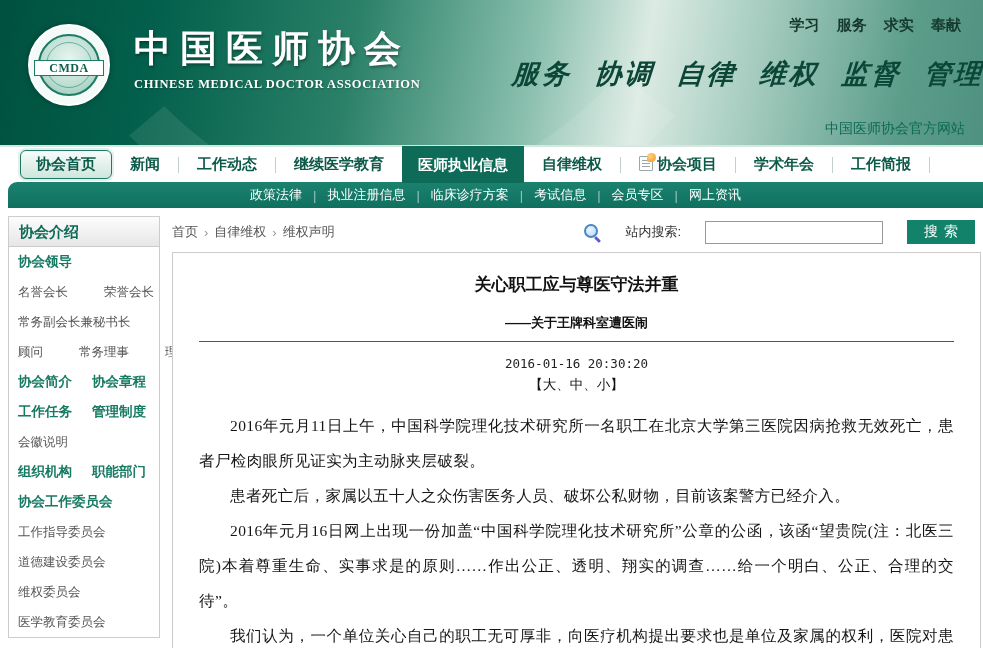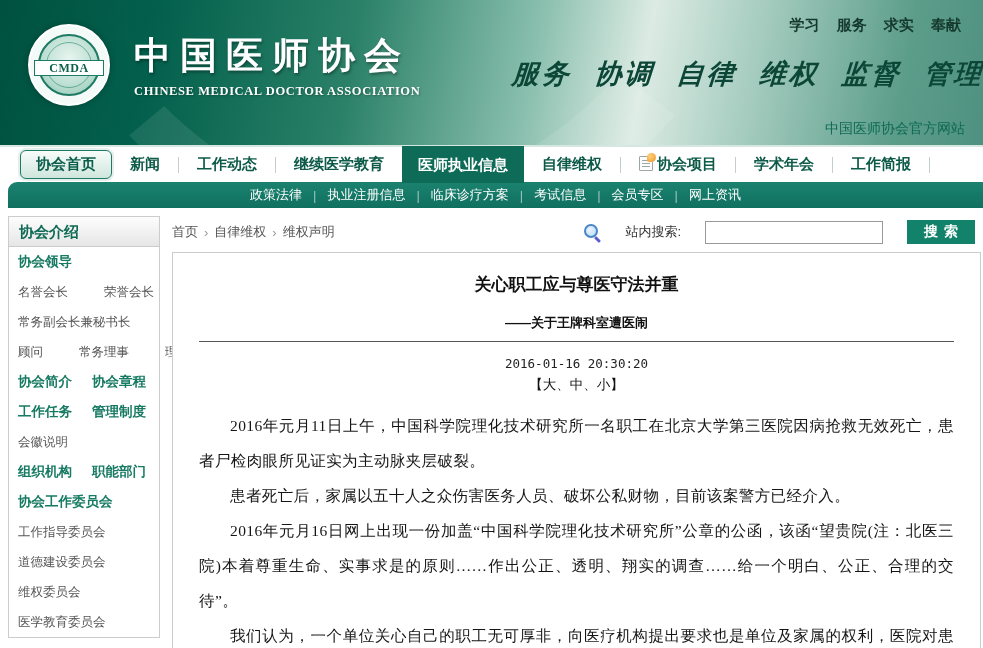--- a/index.html
+++ b/index.html
@@ -7,21 +7,21 @@
     font-family:"Liberation Sans","DejaVu Sans",sans-serif; }
 
   
   .banner { position:relative; height:145px; overflow:hidden;
     background:linear-gradient(100deg,#00513f 0%,#03604c 16%,#2b8168 36%,#8abfae 54%,#dcebe4 65%,#a5ccbf 76%,#5c9d8a 91%,#4f9180 100%); }
   .swoosh { position:absolute; border:solid transparent; border-radius:50%; pointer-events:none; }
   .sw1 { width:920px; height:720px; left:-160px; top:-430px; border-width:70px;
     border-bottom-color:rgba(255,255,255,.10); transform:rotate(-9deg); }
   .sw2 { width:820px; height:660px; left:40px; top:-390px; border-width:46px;
     border-bottom-color:rgba(255,255,255,.09); transform:rotate(5deg); }
-  .logo-wrap { position:absolute; left:28px; top:24px; display:flex; align-items:center; }
+  .logo-wrap { position:absolute; left:28px; top:24px; display:flex; align-items:flex-start; }
   .logo-badge { width:82px; height:82px; border-radius:50%; background:#f4faf7;
     border:2px solid #fff; position:relative; display:flex; align-items:center; justify-content:center;
     box-shadow:0 0 6px rgba(0,0,0,.25); }
   .logo-inner { width:62px; height:62px; border-radius:50%; border:2px solid #1d7a63;
     background:radial-gradient(circle at 50% 40%, #e9f5f0 0%, #bfe0d4 55%, #8fc4b2 100%); position:relative; }
   .logo-inner::before { content:""; position:absolute; inset:6px; border-radius:50%;
     border:1px solid #2a8a70; opacity:.6; }
   .logo-band { position:absolute; left:-6px; right:-6px; top:24px; height:16px; background:#fff;
     border:1px solid #1d7a63; display:flex; align-items:center; justify-content:center;
     font-family:"Liberation Serif",serif; font-weight:bold; font-size:12px; color:#0c5f4a; letter-spacing:.5px; }
@@ -81,21 +81,21 @@
   .mag { width:17px; height:17px; position:relative; display:inline-block; }
   .mag::before { content:""; position:absolute; left:0; top:0; width:10px; height:10px;
     border:2.5px solid #4a86c8; border-radius:50%;
     background:radial-gradient(circle at 35% 35%, #eaf4ff, #bcd9f2); }
   .mag::after { content:""; position:absolute; right:0px; bottom:0px; width:7px; height:3px;
     background:#5b5bd0; transform:rotate(45deg); border-radius:1px; }
   .search-label { color:#333; }
   .search-input { width:178px; height:23px; border:1px solid #999; background:#fff; padding:0 5px;
     font-size:13px; outline:none; }
   .search-btn { width:68px; height:24px; background:#12826b; color:#fff; border:none;
-    font-size:14px; font-weight:bold; letter-spacing:6px; padding-left:6px; cursor:pointer; }
+    font-size:14px; font-weight:normal; letter-spacing:6px; padding-left:6px; cursor:pointer; }
 
   
   .article-box { border:1px solid #ccc; background:#fff; margin-top:4px; min-height:560px;
     padding:16px 26px 20px 26px; }
   .art-title { text-align:center; font-size:17px; font-weight:bold; color:#111; margin-top:4px; }
   .art-subtitle { text-align:center; font-size:13px; font-weight:bold; color:#111; margin-top:18px; }
   .art-divider { border:none; border-top:1px solid #555; margin-top:9px; }
   .art-date { text-align:center; font-family:"DejaVu Sans Mono","Liberation Mono",monospace;
     font-size:12.5px; color:#222; margin-top:14px; }
   .art-sizer { text-align:center; font-size:13.5px; color:#111; margin-top:5px; cursor:pointer; }

